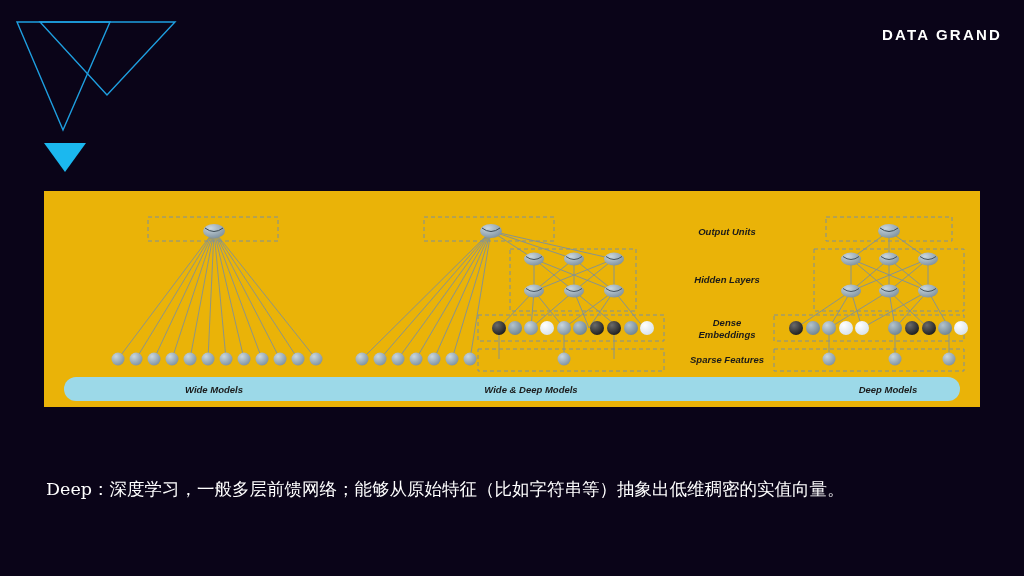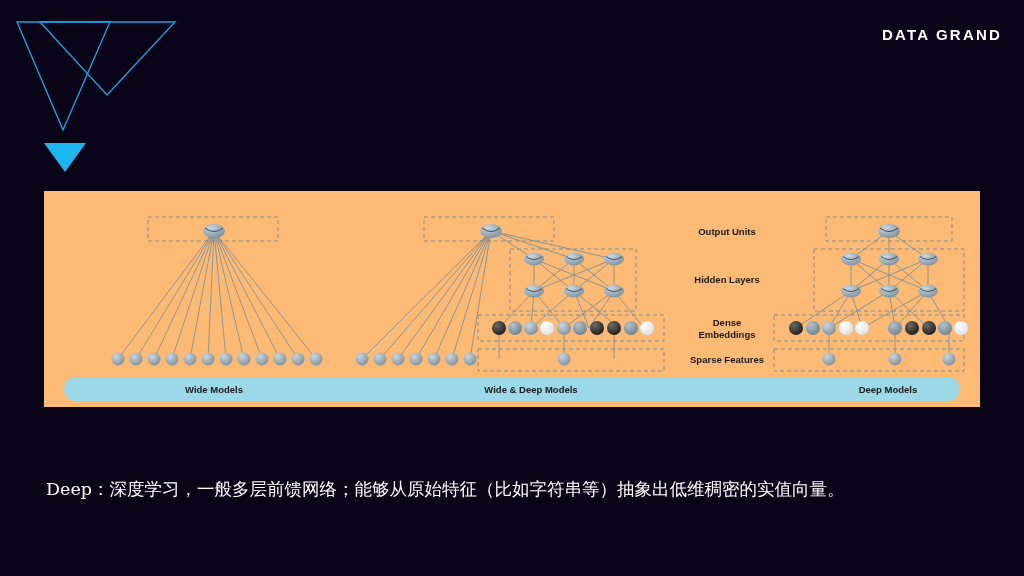--- a/index.html
+++ b/index.html
@@ -20,21 +20,22 @@
     font-size:27px;font-weight:bold;letter-spacing:2px;line-height:1.1;
     font-family:"DejaVu Sans", sans-serif;
   }
   .brand .en{
     font-size:15px;font-weight:bold;letter-spacing:2.2px;margin-top:4px;
     font-family:"Liberation Sans", sans-serif;
   }
   
   .panel{
     position:absolute;left:44px;top:191px;width:936px;height:216px;
-    background:#fdba74;
+    background:#eab308;
+    font-style:italic;
   }
   .panel svg{display:block;}
   
   .caption{
     position:absolute;left:46px;top:418px;width:940px;
     color:#ffffff;
     font-family:"DejaVu Serif", serif;
     font-size:17.5px;
     line-height:1.62;
     white-space:pre-wrap;

